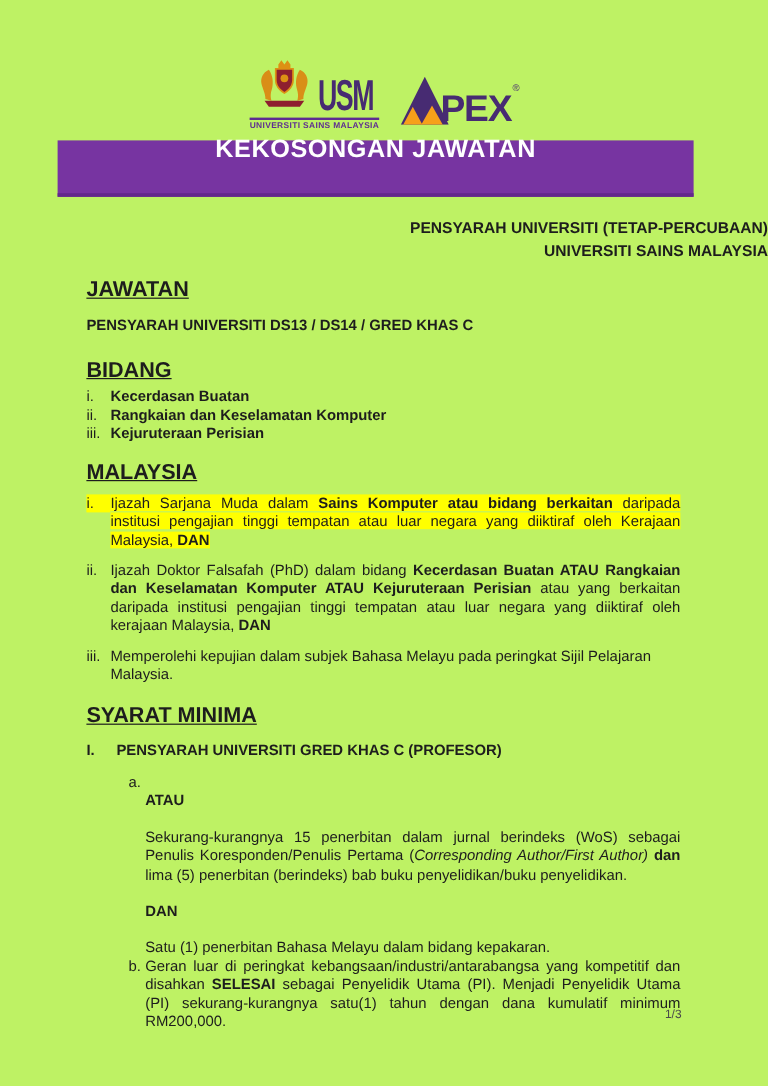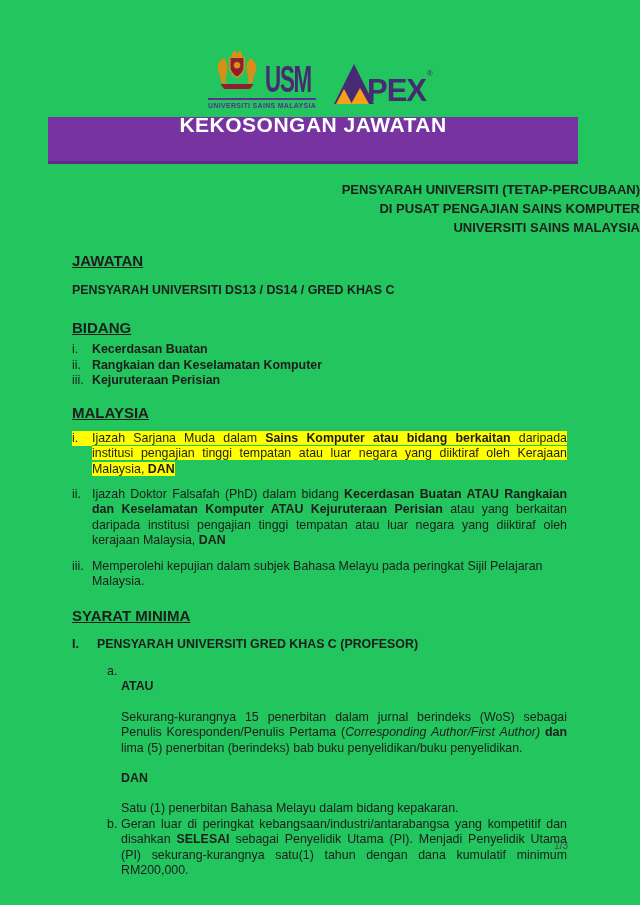--- a/index.html
+++ b/index.html
@@ -1,18 +1,18 @@
 <!DOCTYPE html>
 <html><head>
 <meta charset="utf-8">
 <style>
   html,body { margin:0; padding:0; background:#ffffff; }
   .page {
     position:relative; width:640px; height:905px; overflow:hidden;
-    background:#22c55e; box-sizing:border-box;
+    background:#bef264; box-sizing:border-box;
     font-family:"Liberation Sans", sans-serif;
     font-size:12.4px; line-height:15.4px; color:#1d1d1d;
   }
   .bold { font-weight:bold; }
   .jt { text-align:justify; }
 
   
   .logos { display:flex; justify-content:center; align-items:flex-end; gap:16px; padding-top:44px; height:66px; }
   .usm-logo { display:flex; flex-direction:column; align-items:center; }
   .usm-top { display:flex; align-items:flex-end; gap:3px; }
@@ -40,21 +40,21 @@
     background:#7734A1; border-bottom:3px solid #63298A;
     display:flex; align-items:flex-start; justify-content:center;
   }
   .banner-title { color:#ffffff; font-weight:bold; font-size:21px; letter-spacing:0.5px; }
 
   
   .subtitle { margin-top:16px; text-align:right; font-weight:bold; font-size:13px; line-height:19px; }
 
   
   .content { padding:0 73px 0 72px; }
-  .heading { margin:0; font-size:15px; font-weight:bold; text-decoration:underline; }
+  .heading { margin:0; font-size:18px; font-weight:bold; text-decoration:underline; }
   .mt-jawatan { margin-top:16px; }
   .position  { margin:15px 0 0 0; font-weight:bold; }
   .mt-bidang { margin-top:21px; }
   .roman-list { margin-top:7px; }
   .li { display:flex; }
   .marker { width:20px; flex:none; }
   .kv { margin-top:10px; }
   .kv-text { flex:1; }
   .hl { background:#FFFF00; }
   .markfill { display:inline-block; width:20px; }
@@ -103,21 +103,20 @@
       <span class="apex-reg">®</span>
     </div>
   </header>
 
   <div class="banner">
     <span class="banner-title">KEKOSONGAN JAWATAN</span>
   </div>
 
   <div class="subtitle">
     <div>PENSYARAH UNIVERSITI (TETAP-PERCUBAAN)</div>
-    <div>DI PUSAT PENGAJIAN SAINS KOMPUTER</div>
     <div>UNIVERSITI SAINS MALAYSIA</div>
   </div>
 
   <main class="content">
 
     <h2 class="heading mt-jawatan">JAWATAN</h2>
     <p class="position">PENSYARAH UNIVERSITI DS13 / DS14 / GRED KHAS C</p>
 
     <h2 class="heading mt-bidang">BIDANG</h2>
     <div class="roman-list">

